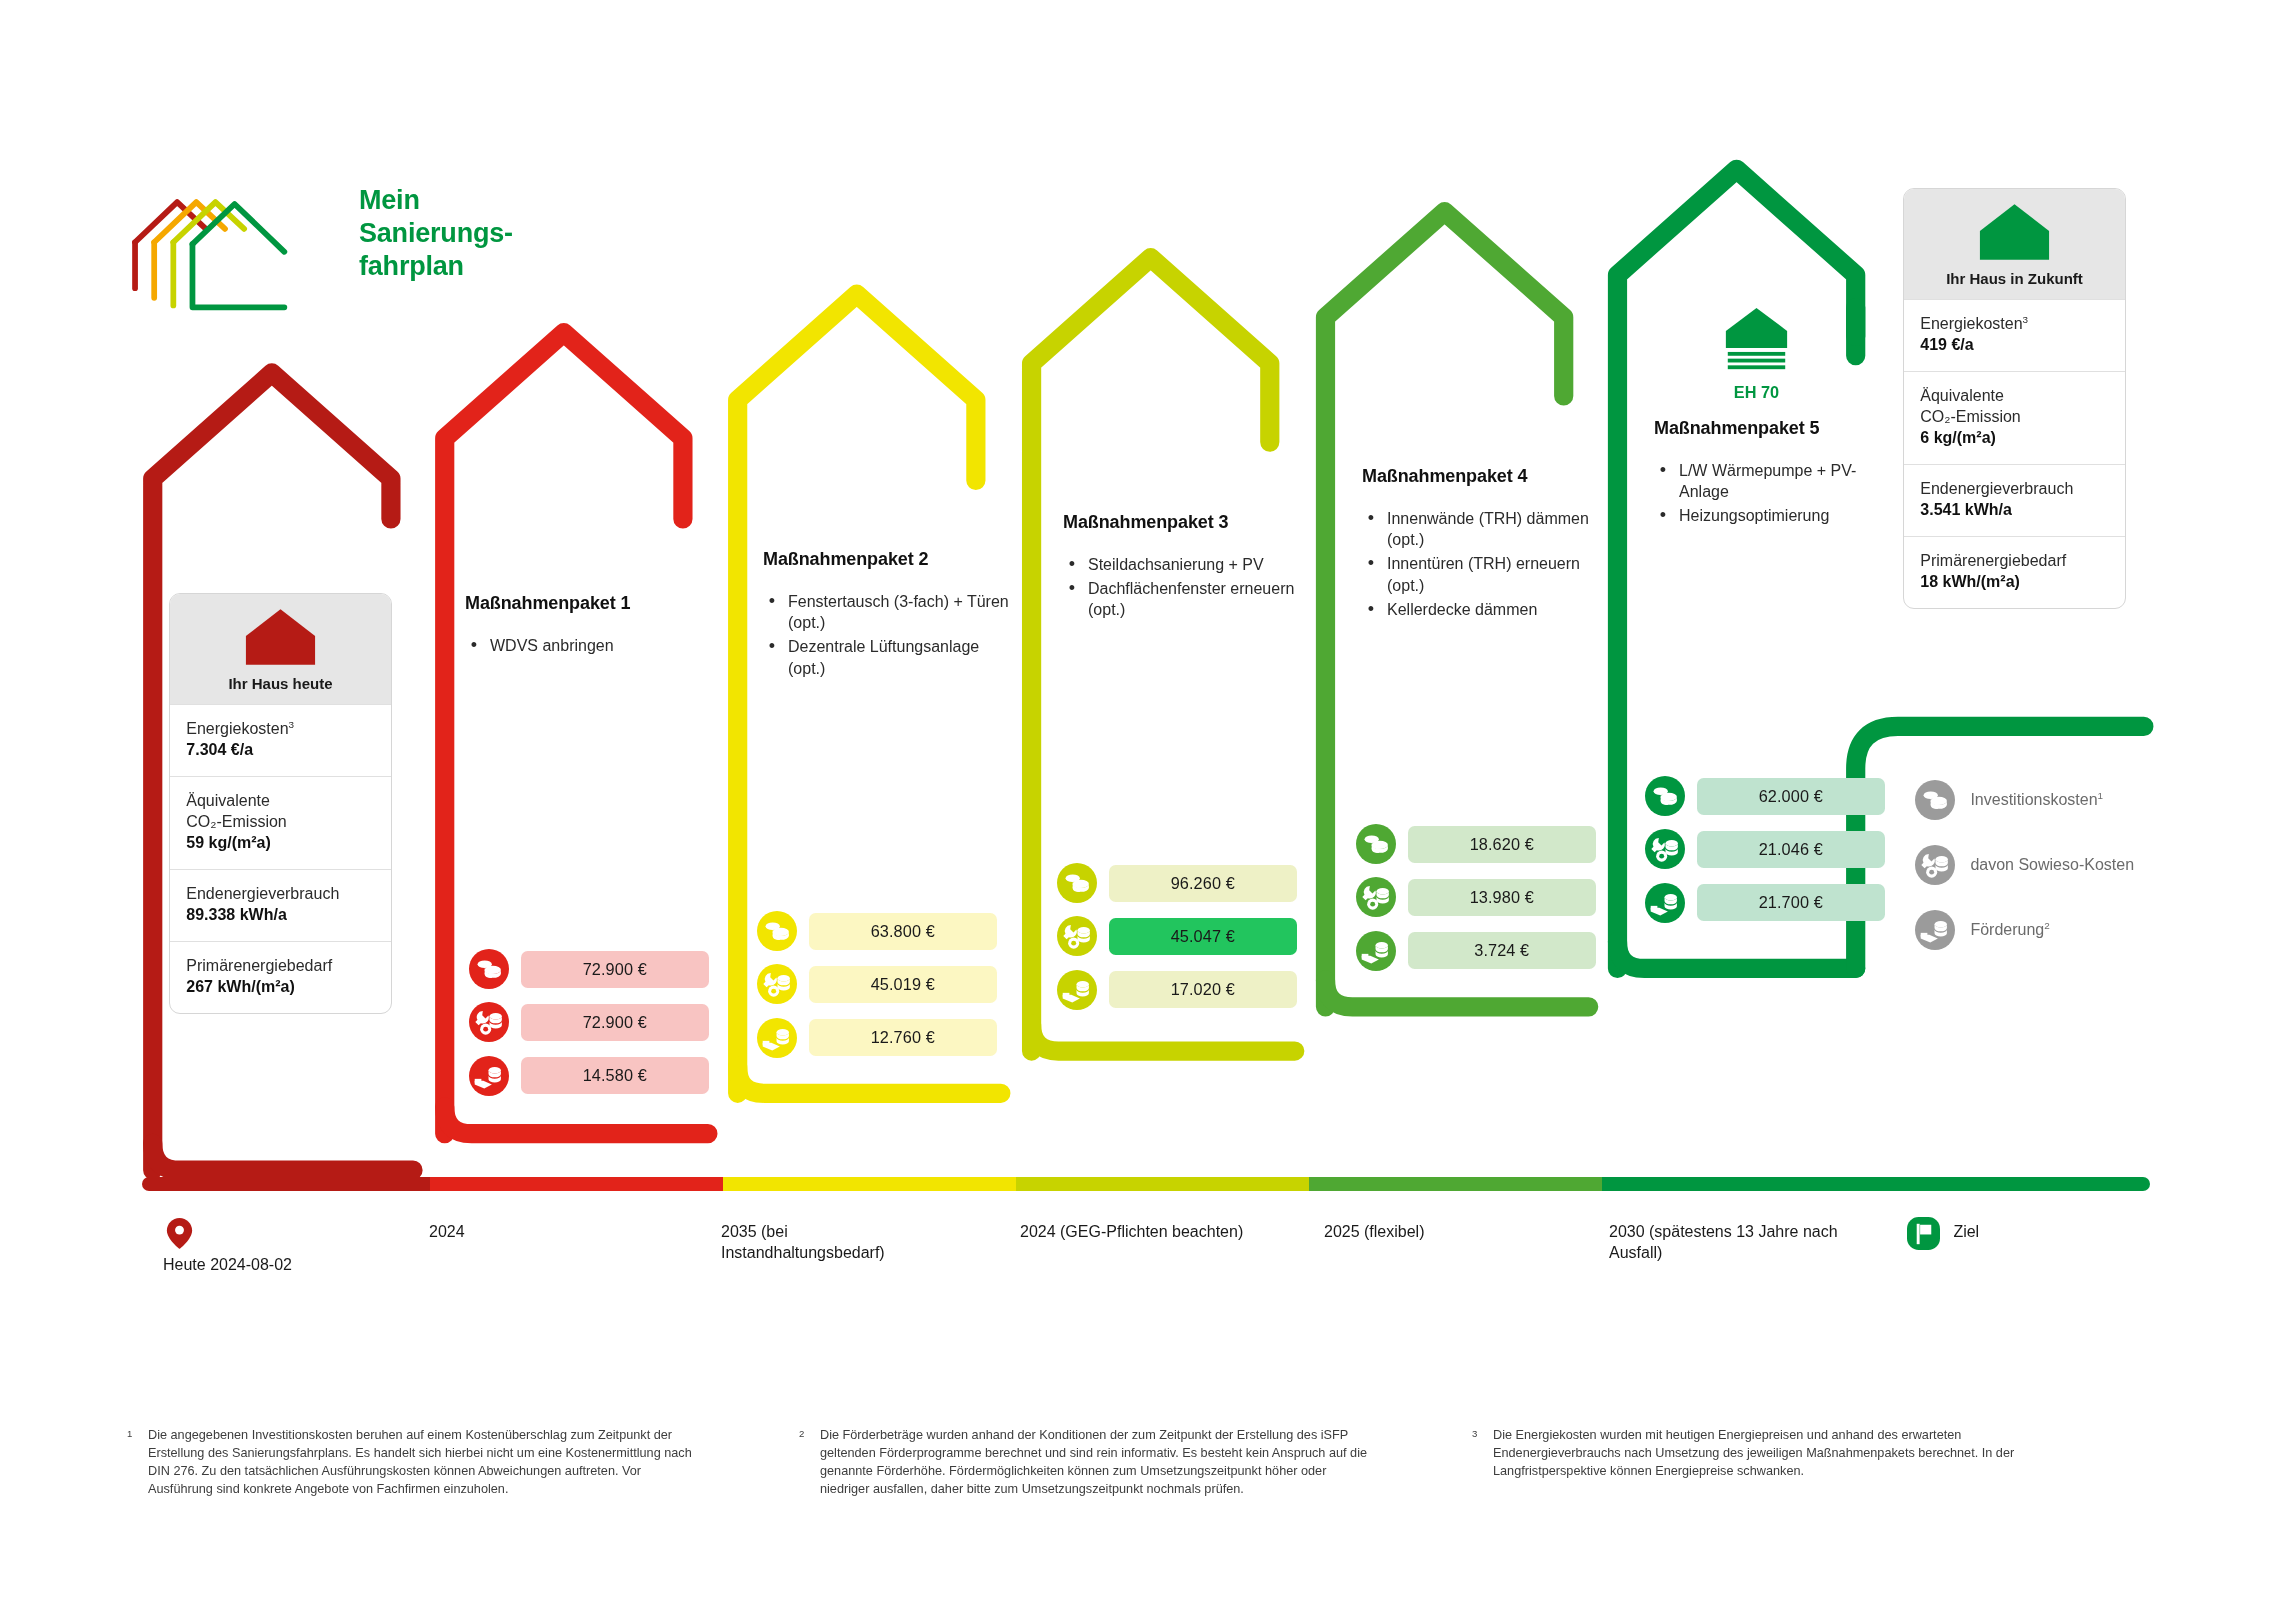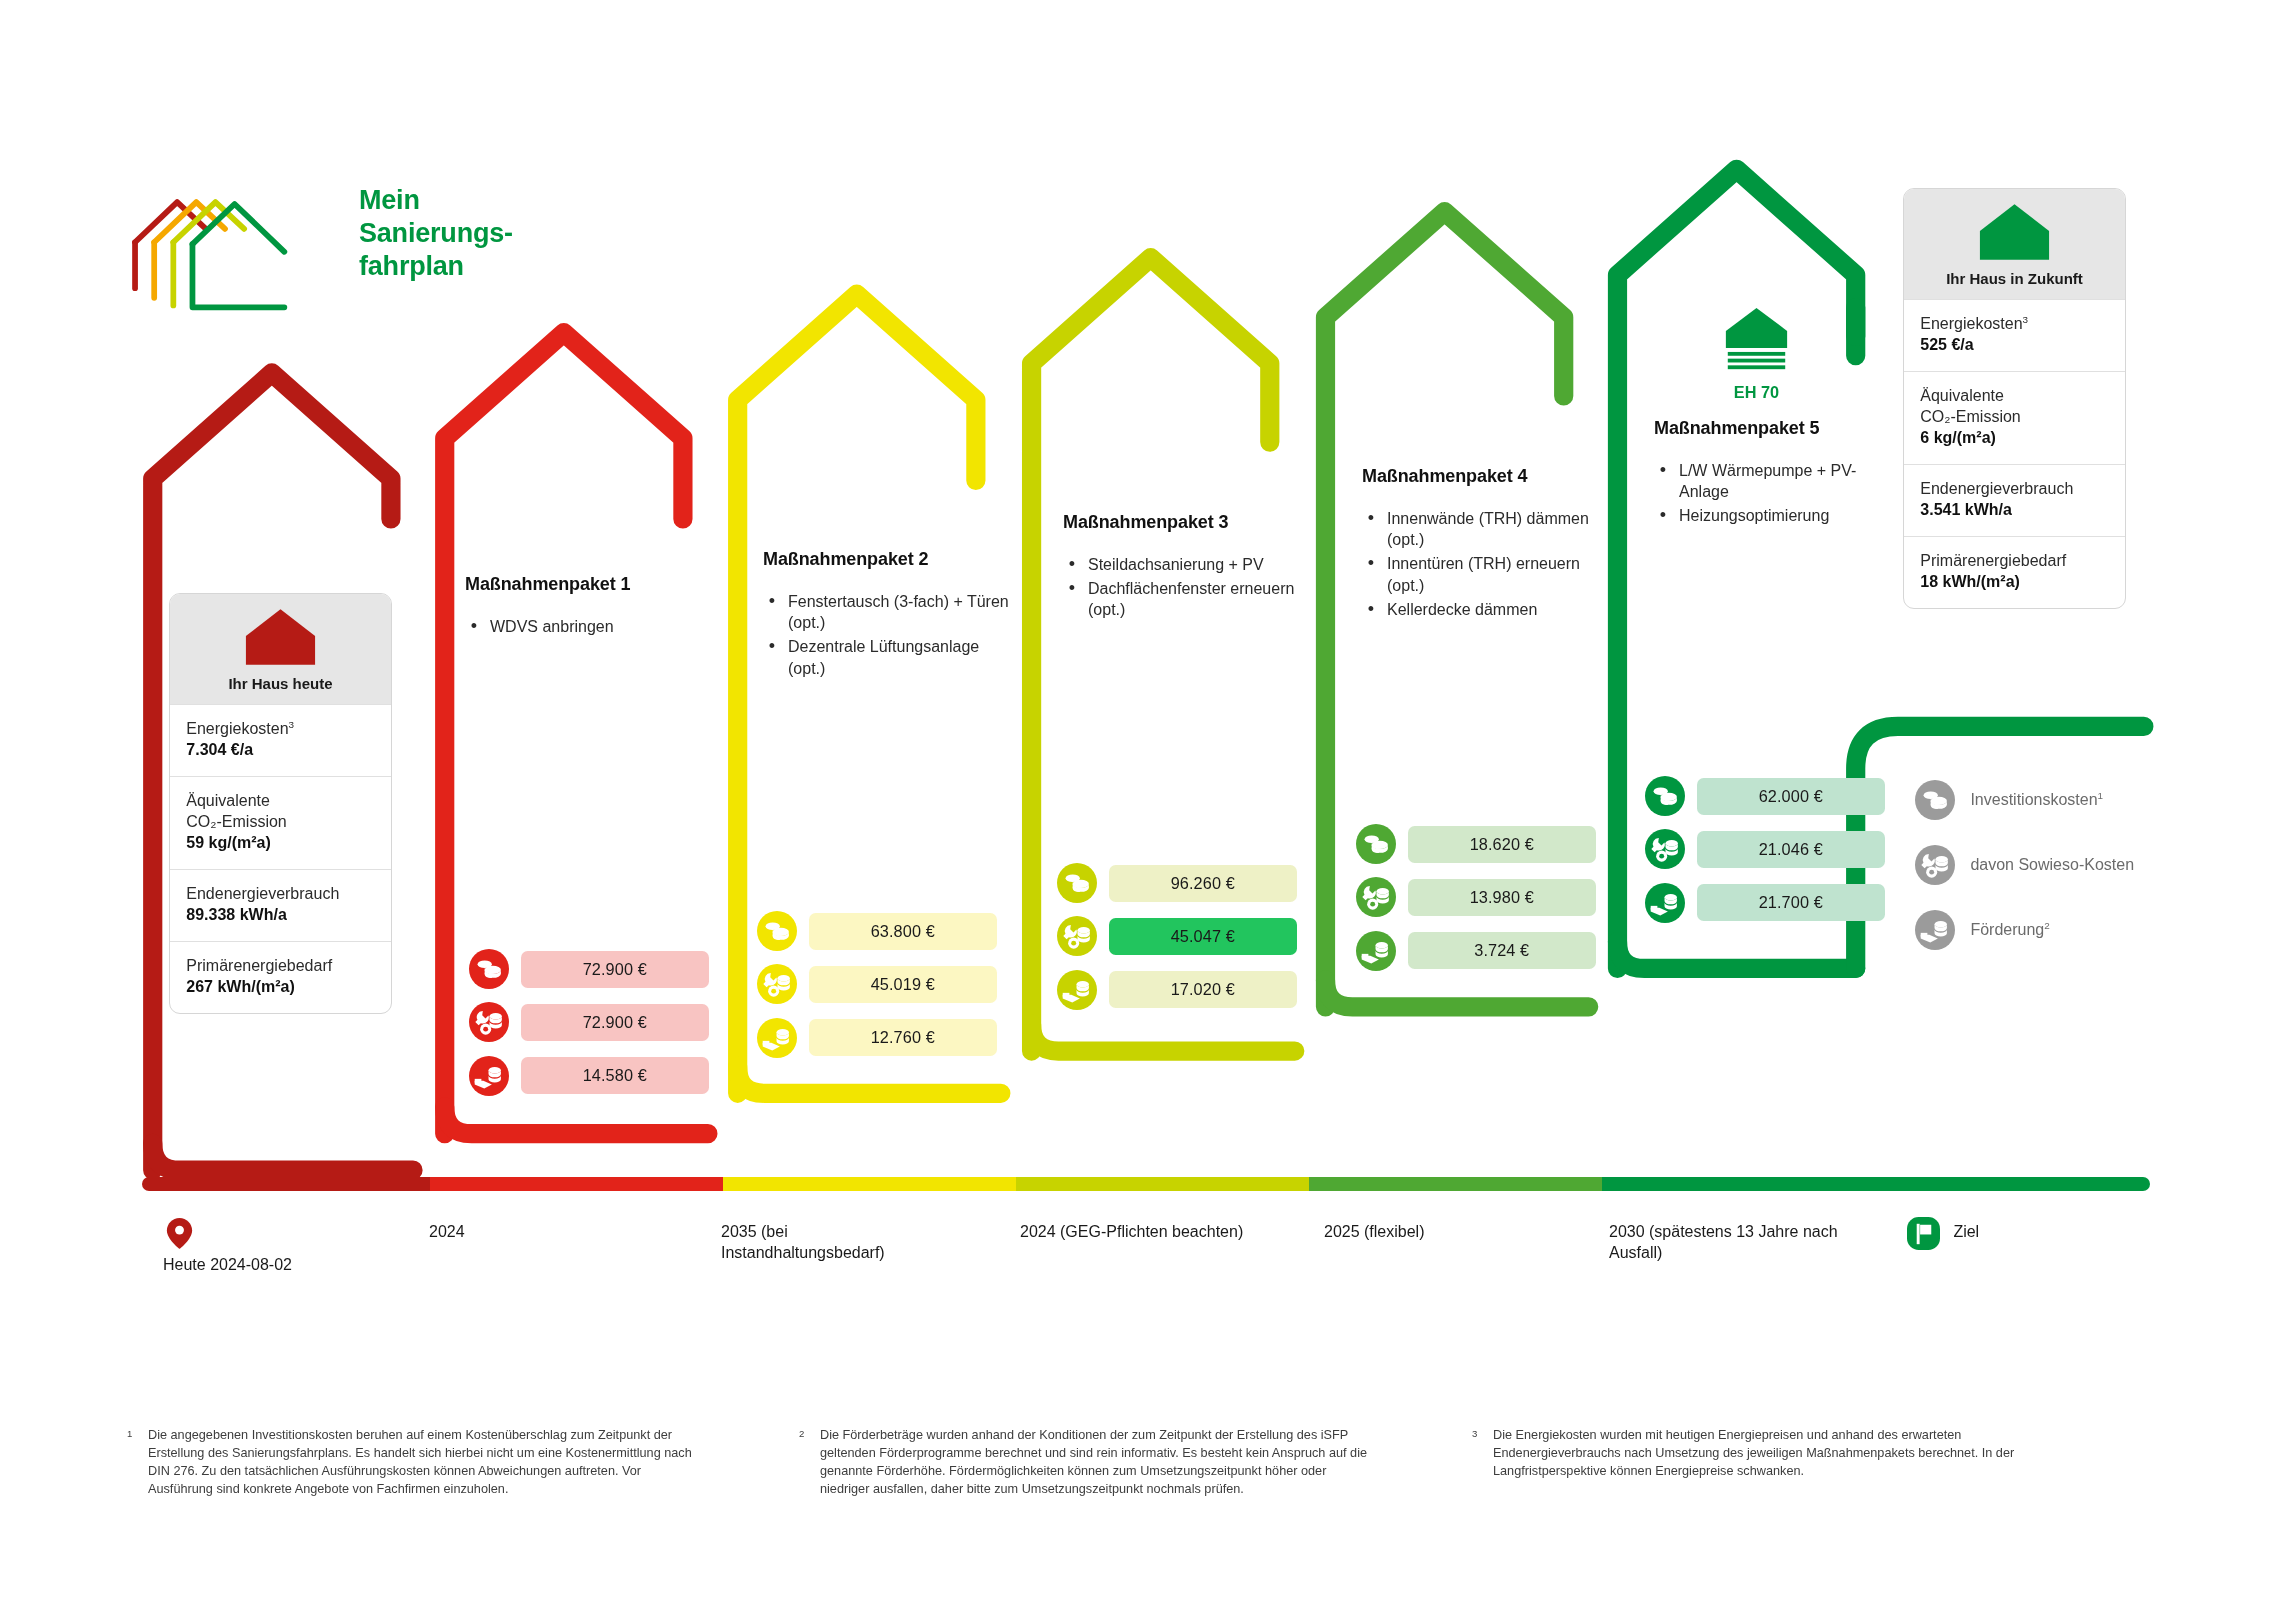--- a/index.html
+++ b/index.html
@@ -65,21 +65,21 @@
   .pkg li {
     position: relative; padding-left: 25px;
     font-size: 16px; line-height: 1.33; color: #2b2b2b;
     margin-bottom: 2.9px;
   }
   .pkg li::before {
     content: "\2022"; position: absolute; left: 5.8px; top: -1px;
     font-size: 18px; color: #2b2b2b;
   }
 
-  #pkg1 { left: 465px; top: 574px; }
+  #pkg1 { left: 465px; top: 593px; }
   #pkg2 { left: 763px; top: 549px; }
   #pkg3 { left: 1063px; top: 512px; }
   #pkg4 { left: 1362px; top: 466px; }
   #pkg5 { left: 1654px; top: 418px; }
 
   
   #eh-badge { position: absolute; left: 1699px; top: 306px; width: 115px; text-align: center; }
   #eh-badge .eh-label {
     margin-top: 5.8px; font-size: 16.3px; font-weight: 700; color: #009640;
   }
@@ -221,21 +221,21 @@
 
   <div class="info-card" id="card-future">
     <div class="card-head">
       <svg class="house-glyph" width="73" height="60" viewBox="0 0 76 62">
         <path d="M38 2 L74 30 L74 60 L2 60 L2 30 Z" fill="#009640"></path>
       </svg>
       <div class="head-label">Ihr Haus in Zukunft</div>
     </div>
     <div class="row">
       <span>Energiekosten</span><sup>3</sup>
-      <span class="val">525 €/a</span>
+      <span class="val">419 €/a</span>
     </div>
     <div class="row">
       <span>Äquivalente</span><br>
       <span>CO₂-Emission</span>
       <span class="val">6 kg/(m²a)</span>
     </div>
     <div class="row">
       <span>Endenergieverbrauch</span>
       <span class="val">3.541 kWh/a</span>
     </div>

